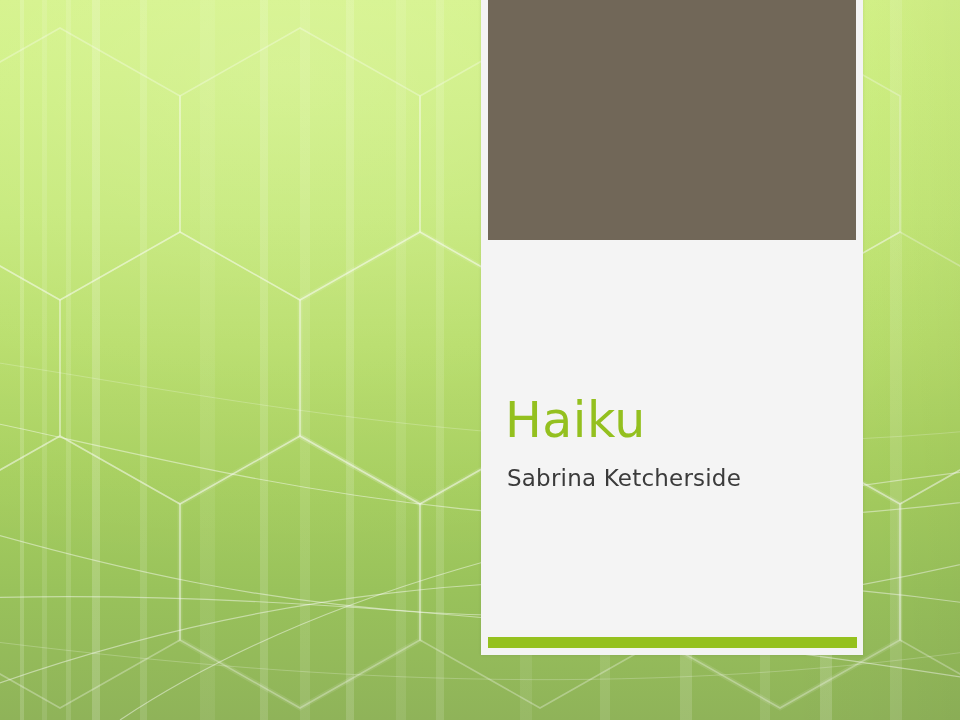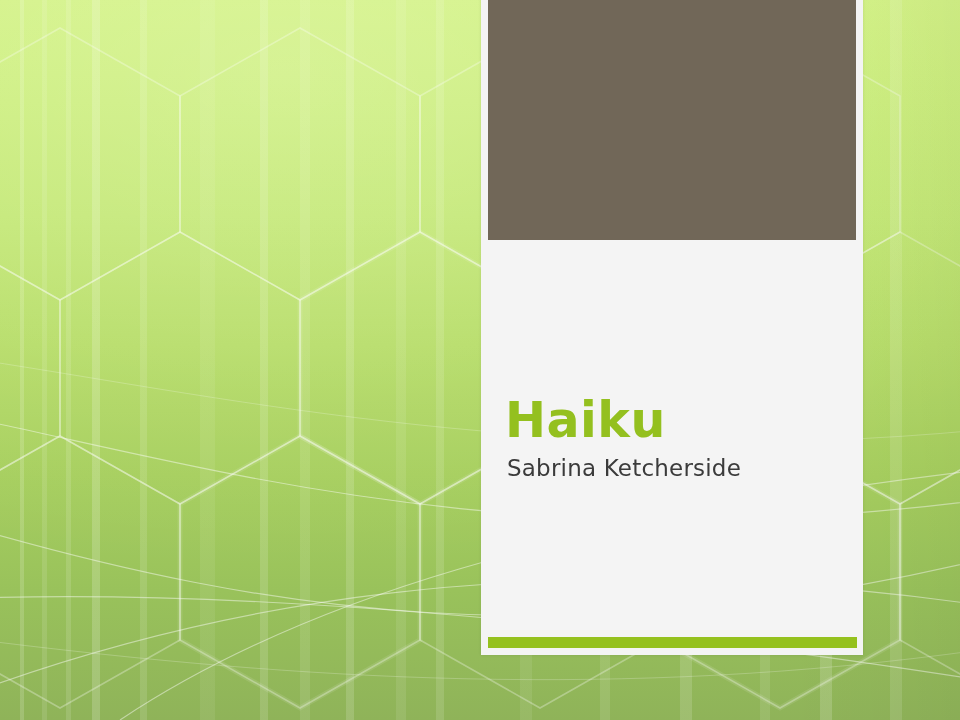--- a/index.html
+++ b/index.html
@@ -109,29 +109,29 @@
 
   #title-block {
     position: absolute;
     left: 505px;
     top: 392px;
     width: 350px;
   }
   #slide-title {
     margin: 0;
     font-family: "DejaVu Sans", sans-serif;
-    font-weight: 700;
+    font-weight: 400;
     font-size: 49px;
     line-height: 58px;
     letter-spacing: 0.5px;
     color: #94c01f;
     white-space: nowrap;
   }
   #slide-subtitle {
-    margin: 4px 0 0 2px;
+    margin: 14px 0 0 2px;
     font-family: "DejaVu Sans", sans-serif;
     font-weight: 400;
     font-size: 23px;
     line-height: 28px;
     letter-spacing: 0.2px;
     color: #3b3b3b;
     white-space: nowrap;
   }
 </style>
 </head>

